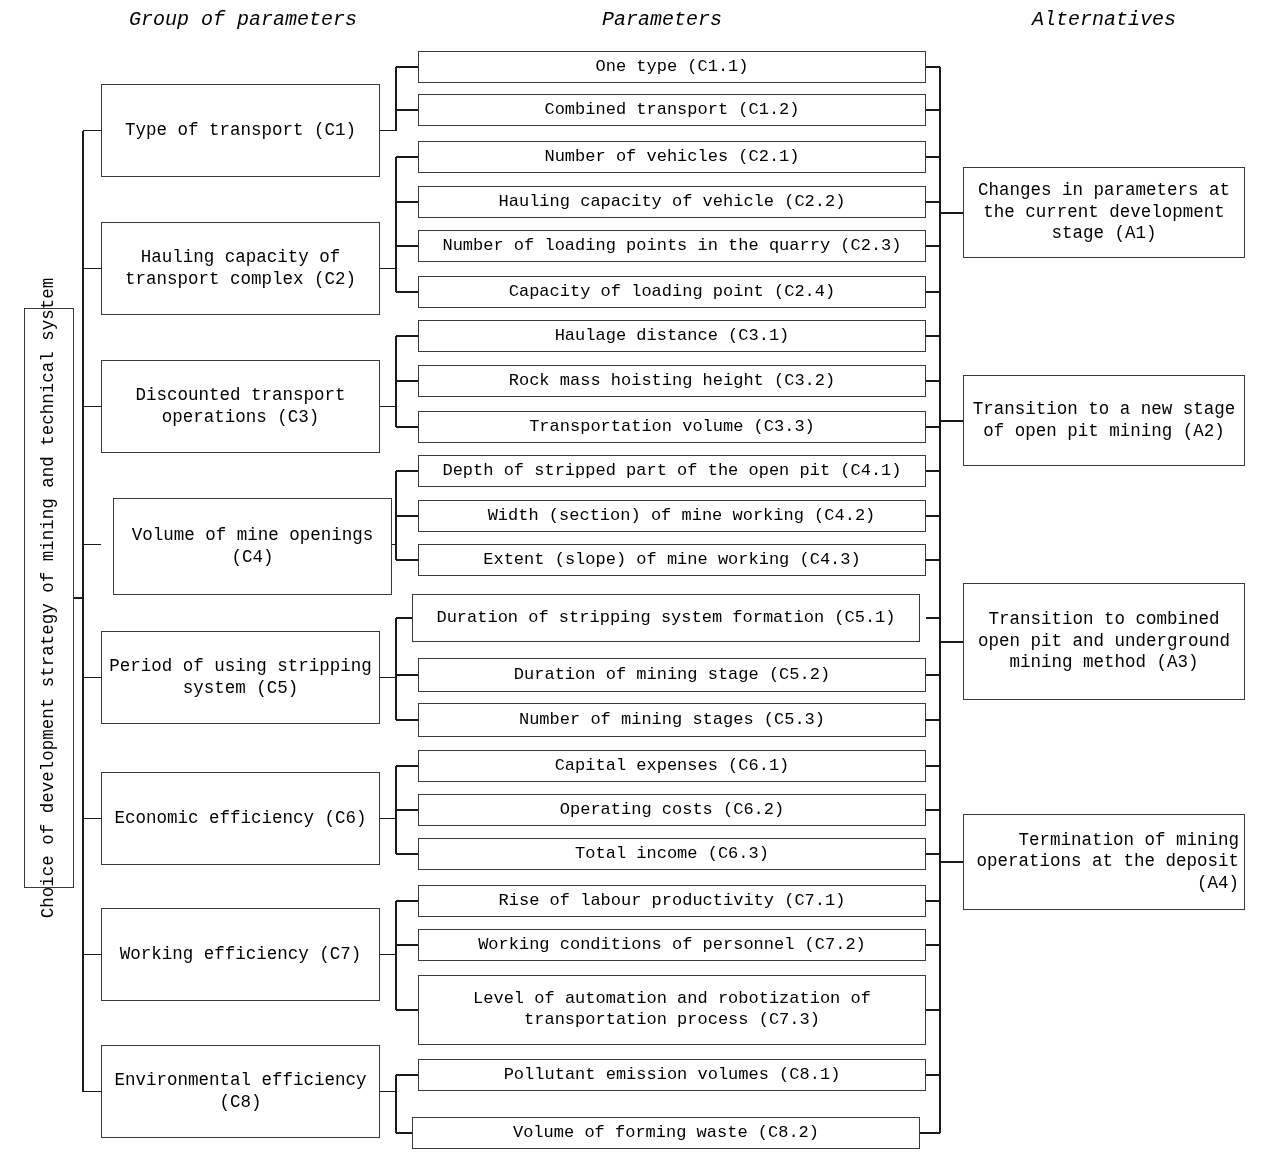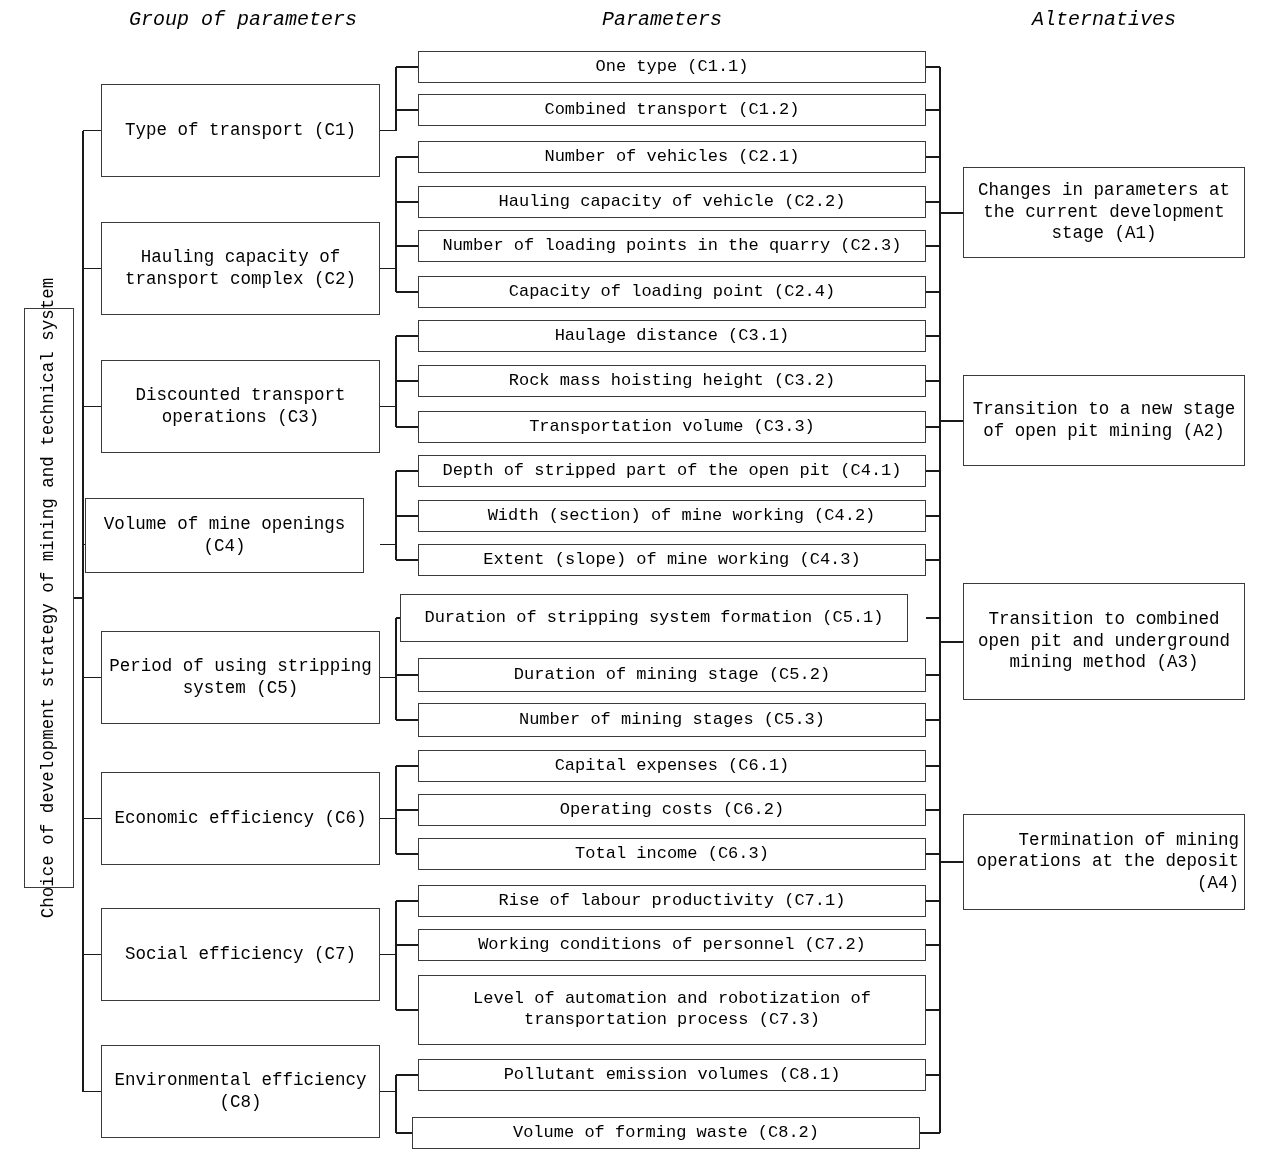--- a/index.html
+++ b/index.html
@@ -164,31 +164,31 @@
   <div id="groups-layer">
       <div class="box group" style="left: 101px; top: 84px; width: 279px; height: 93px;">
         <span>Type of transport (C1)</span>
       </div>
       <div class="box group" style="left: 101px; top: 222px; width: 279px; height: 93px;">
         <span>Hauling capacity of transport complex (C2)</span>
       </div>
       <div class="box group" style="left: 101px; top: 360px; width: 279px; height: 93px;">
         <span>Discounted transport operations (C3)</span>
       </div>
-      <div class="box group" style="left: 85px; top: 498px; width: 279px; height: 75px;">
+      <div class="box group" style="left: 113px; top: 498px; width: 279px; height: 97px;">
         <span>Volume of mine openings (C4)</span>
       </div>
       <div class="box group" style="left: 101px; top: 631px; width: 279px; height: 93px;">
         <span>Period of using stripping system (C5)</span>
       </div>
       <div class="box group" style="left: 101px; top: 772px; width: 279px; height: 93px;">
         <span>Economic efficiency (C6)</span>
       </div>
       <div class="box group" style="left: 101px; top: 908px; width: 279px; height: 93px;">
-        <span>Social efficiency (C7)</span>
+        <span>Working efficiency (C7)</span>
       </div>
       <div class="box group" style="left: 101px; top: 1045px; width: 279px; height: 93px;">
         <span>Environmental efficiency (C8)</span>
       </div>
     </div>
   <div id="params-layer">
       <div class="box param" style="left: 418px; top: 51px; width: 508px; height: 32px;">
         <span>One type (C1.1)</span>
       </div>
       <div class="box param" style="left: 418px; top: 94px; width: 508px; height: 32px;">
@@ -217,21 +217,21 @@
       </div>
       <div class="box param" style="left: 418px; top: 455px; width: 508px; height: 32px;">
         <span>Depth of stripped part of the open pit (C4.1)</span>
       </div>
       <div class="box param" style="left: 418px; top: 500px; width: 508px; height: 32px; padding-left: 23px;">
         <span>Width (section) of mine working (C4.2)</span>
       </div>
       <div class="box param" style="left: 418px; top: 544px; width: 508px; height: 32px;">
         <span>Extent (slope) of mine working (C4.3)</span>
       </div>
-      <div class="box param" style="left: 400px; top: 594px; width: 508px; height: 48px;">
+      <div class="box param" style="left: 412px; top: 594px; width: 508px; height: 48px;">
         <span>Duration of stripping system formation (C5.1)</span>
       </div>
       <div class="box param" style="left: 418px; top: 658px; width: 508px; height: 34px;">
         <span>Duration of mining stage (C5.2)</span>
       </div>
       <div class="box param" style="left: 418px; top: 703px; width: 508px; height: 34px;">
         <span>Number of mining stages (C5.3)</span>
       </div>
       <div class="box param" style="left: 418px; top: 750px; width: 508px; height: 32px;">
         <span>Capital expenses (C6.1)</span>

